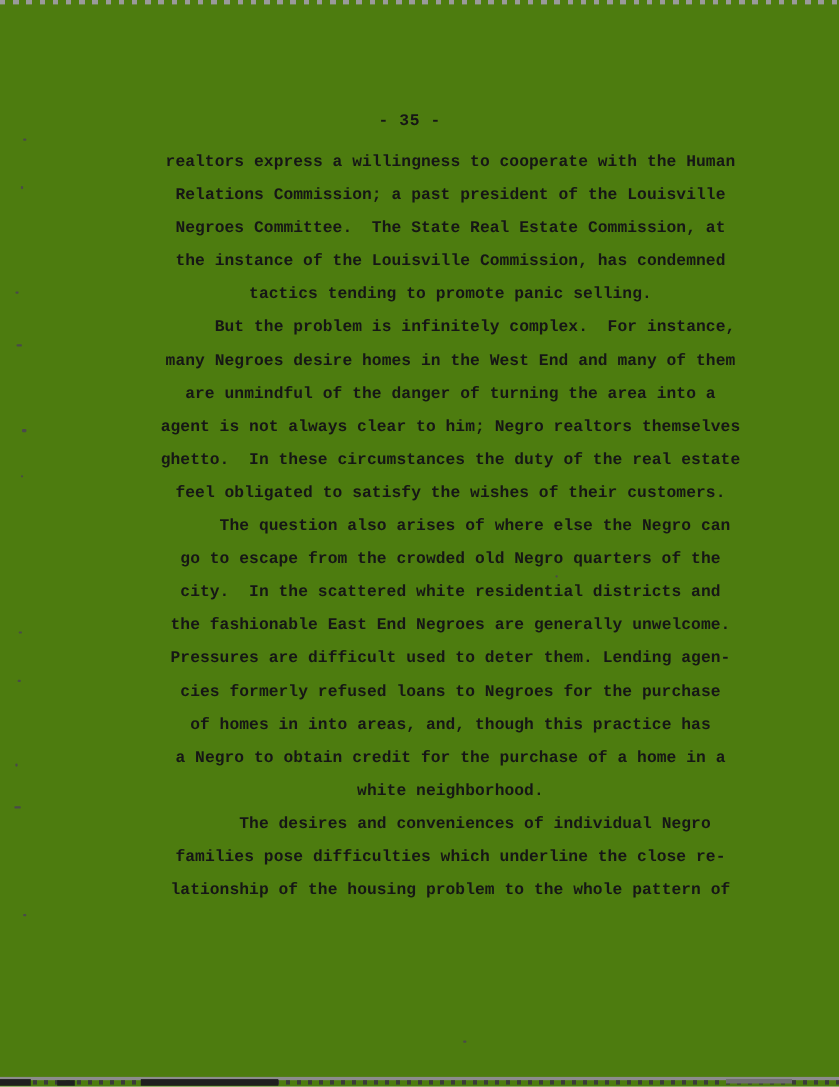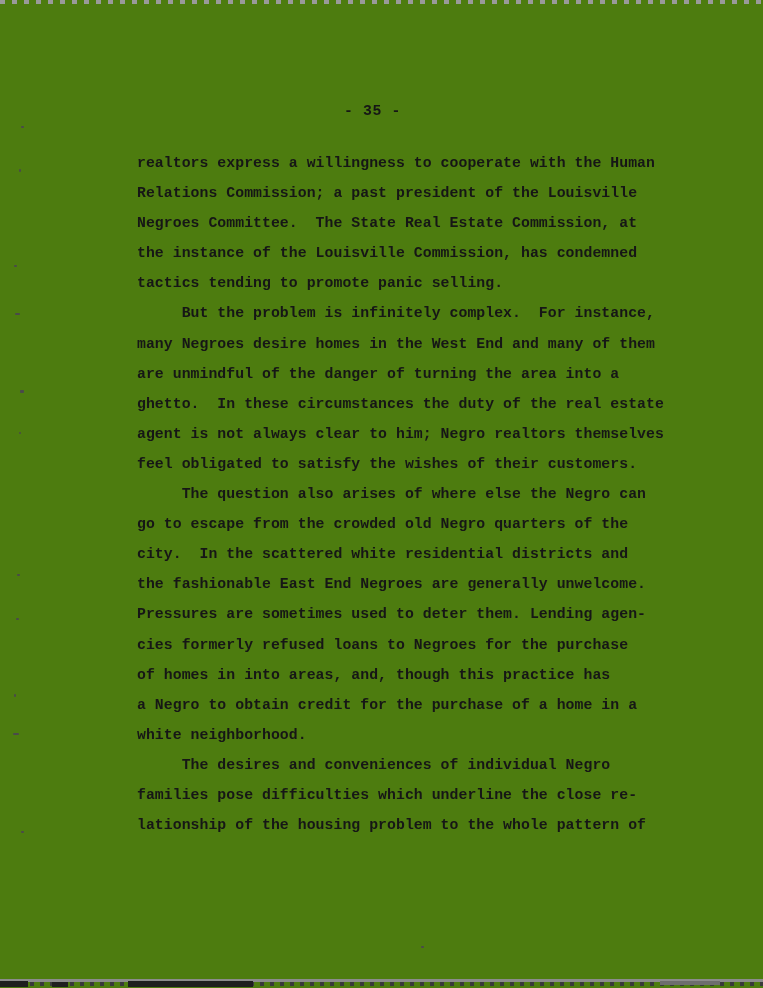--- a/index.html
+++ b/index.html
@@ -26,23 +26,24 @@
     position: absolute;
     top: 103px;
     left: 344px;
     font-size: 14.8px;
     font-weight: 700;
     letter-spacing: 0.6px;
     white-space: pre;
   }
   .body-text {
     position: absolute;
-    top: 148px;
+    top: 133px;
     left: 137px;
     width: 545px;
+    text-align: center;
   }
   .line {
     white-space: pre;
     font-size: 14.8px;
     font-weight: 700;
     line-height: 30.1px;
     letter-spacing: 0.05px;
   }
   .bottom-edge-line {
     position: absolute;
@@ -82,31 +83,31 @@
       <div class="line">Relations Commission; a past president of the Louisville</div>
       <div class="line">Negroes Committee.  The State Real Estate Commission, at</div>
       <div class="line">the instance of the Louisville Commission, has condemned</div>
       <div class="line">tactics tending to promote panic selling.</div>
     </div>
 
     <div>
       <div class="line">     But the problem is infinitely complex.  For instance,</div>
       <div class="line">many Negroes desire homes in the West End and many of them</div>
       <div class="line">are unmindful of the danger of turning the area into a</div>
+      <div class="line">agent is not always clear to him; Negro realtors themselves</div>
       <div class="line">ghetto.  In these circumstances the duty of the real estate</div>
-      <div class="line">agent is not always clear to him; Negro realtors themselves</div>
       <div class="line">feel obligated to satisfy the wishes of their customers.</div>
     </div>
 
     <div>
       <div class="line">     The question also arises of where else the Negro can</div>
       <div class="line">go to escape from the crowded old Negro quarters of the</div>
       <div class="line">city.  In the scattered white residential districts and</div>
       <div class="line">the fashionable East End Negroes are generally unwelcome.</div>
-      <div class="line">Pressures are sometimes used to deter them. Lending agen-</div>
+      <div class="line">Pressures are difficult used to deter them. Lending agen-</div>
       <div class="line">cies formerly refused loans to Negroes for the purchase</div>
       <div class="line">of homes in into areas, and, though this practice has</div>
       <div class="line">a Negro to obtain credit for the purchase of a home in a</div>
       <div class="line">white neighborhood.</div>
     </div>
 
     <div>
       <div class="line">     The desires and conveniences of individual Negro</div>
       <div class="line">families pose difficulties which underline the close re-</div>
       <div class="line">lationship of the housing problem to the whole pattern of</div>

